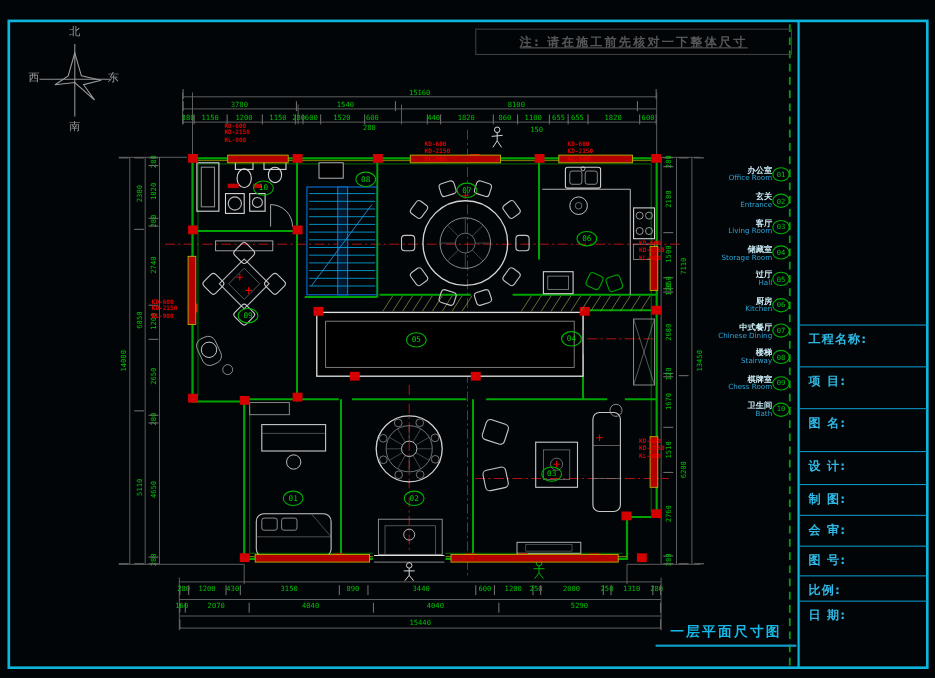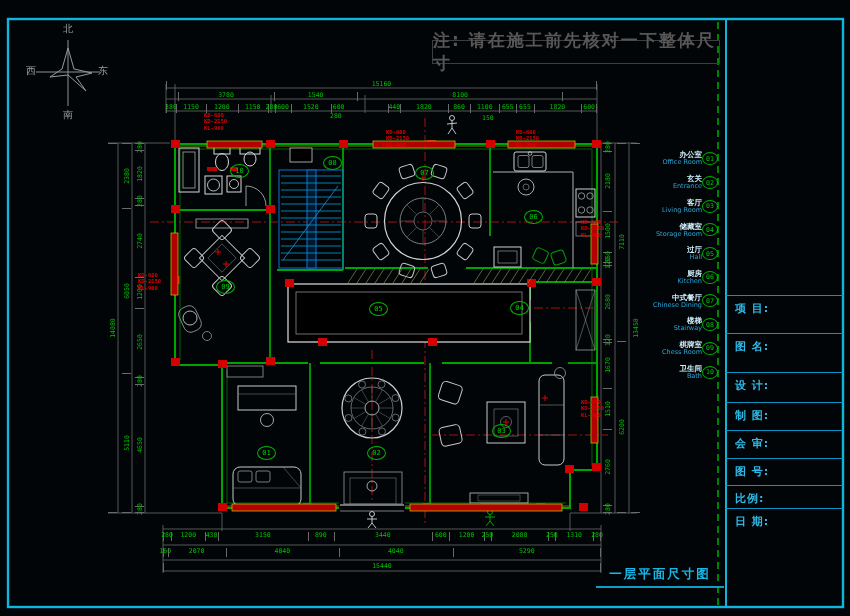--- a/index.html
+++ b/index.html
@@ -13,23 +13,23 @@
   .seg{position:relative;flex-grow:1;min-width:0;min-height:0;}
   .dv{position:absolute;color:#00c000;font-family:"DejaVu Sans Mono",monospace;
       font-size:6.5px;line-height:1;white-space:nowrap;}
   .dim-h .dv{left:50%;top:1px;transform:translateX(-50%);}
   .dim-v .dv{left:50%;top:50%;transform:translate(-50%,-50%) rotate(-90deg);}
   .dim-h .seg::before{content:"";position:absolute;left:0;top:1px;width:1px;height:9px;background:#6a6a6a;}
   .dim-h .seg:last-child::after{content:"";position:absolute;right:0;top:1px;width:1px;height:9px;background:#6a6a6a;}
   .dim-v .seg::before{content:"";position:absolute;top:0;left:1px;width:9px;height:1px;background:#6a6a6a;}
   .dim-v .seg:last-child::after{content:"";position:absolute;bottom:0;left:1px;width:9px;height:1px;background:#6a6a6a;}
   
-  .note{position:absolute;left:432px;top:40px;width:286px;height:22px;border:1px solid #3e3e3e;
-        color:#575757;font-size:17px;font-weight:bold;letter-spacing:2px;
-        display:flex;align-items:center;justify-content:center;}
+  .note{position:absolute;left:432px;top:26px;width:286px;height:22px;border:1px solid #3e3e3e;
+        color:#575757;font-size:11px;font-weight:bold;letter-spacing:2px;
+        display:flex;align-items:center;justify-content:center;text-decoration:underline;}
   
   .compass{position:absolute;left:26px;top:24px;width:84px;height:96px;color:#9c9c9c;font-size:10px;}
   .compass span{position:absolute;}
   .c-n{left:37px;top:-2px;} .c-s{left:37px;top:84px;} .c-w{left:0px;top:40px;} .c-e{left:72px;top:40px;}
   
   .legend{position:absolute;left:640px;top:147px;width:78px;}
   .leg-row{display:flex;align-items:center;height:23.7px;}
   .leg-texts{flex:1;text-align:right;line-height:1.2;}
   .leg-zh{font-size:7.5px;font-weight:bold;color:#cdeef8;}
   .leg-en{font-size:6.5px;color:#2ba6d8;}
@@ -384,21 +384,21 @@
     <span class="c-s">南</span>
     <span class="c-w">西</span>
     <span class="c-e">东</span>
   </div>
 
   <div class="dim dim-h" style="left:166px;top:80px;width:431px;">
       <div class="seg" style="flex-grow: 15160;">
         <span class="dv">15160</span>
       </div>
     </div>
-  <div class="dim dim-h" style="left:166px;top:91px;width:385px;margin-left:12px;">
+  <div class="dim dim-h" style="left:166px;top:91px;width:414px;">
       <div class="seg" style="flex-grow: 3780;">
         <span class="dv">3780</span>
       </div>
       <div class="seg" style="flex-grow: 3280;">
         <span class="dv">1540</span>
       </div>
       <div class="seg" style="flex-grow: 8100;">
         <span class="dv">8100</span>
       </div>
     </div>
@@ -680,20 +680,21 @@
         <div class="leg-texts">
           <div class="leg-zh">卫生间</div>
           <div class="leg-en">Bath</div>
         </div>
         <div class="leg-bubble">10</div>
       </div>
     </div>
 
   <div class="tblock">
       <div class="tb-row tb-blank" style="height: 276px;"></div>
+      <div class="tb-row" style="height: 38px;"><span>工程名称:</span></div>
       <div class="tb-row" style="height: 38px;"><span>项 目:</span></div>
       <div class="tb-row" style="height: 39px;"><span>图 名:</span></div>
       <div class="tb-row" style="height: 30px;"><span>设 计:</span></div>
       <div class="tb-row" style="height: 28px;"><span>制 图:</span></div>
       <div class="tb-row" style="height: 28px;"><span>会 审:</span></div>
       <div class="tb-row" style="height: 27px;"><span>图 号:</span></div>
       <div class="tb-row" style="height: 23px;"><span>比例:</span></div>
       <div class="tb-row" style="height: 34px;"><span>日 期:</span></div>
     </div>
 

